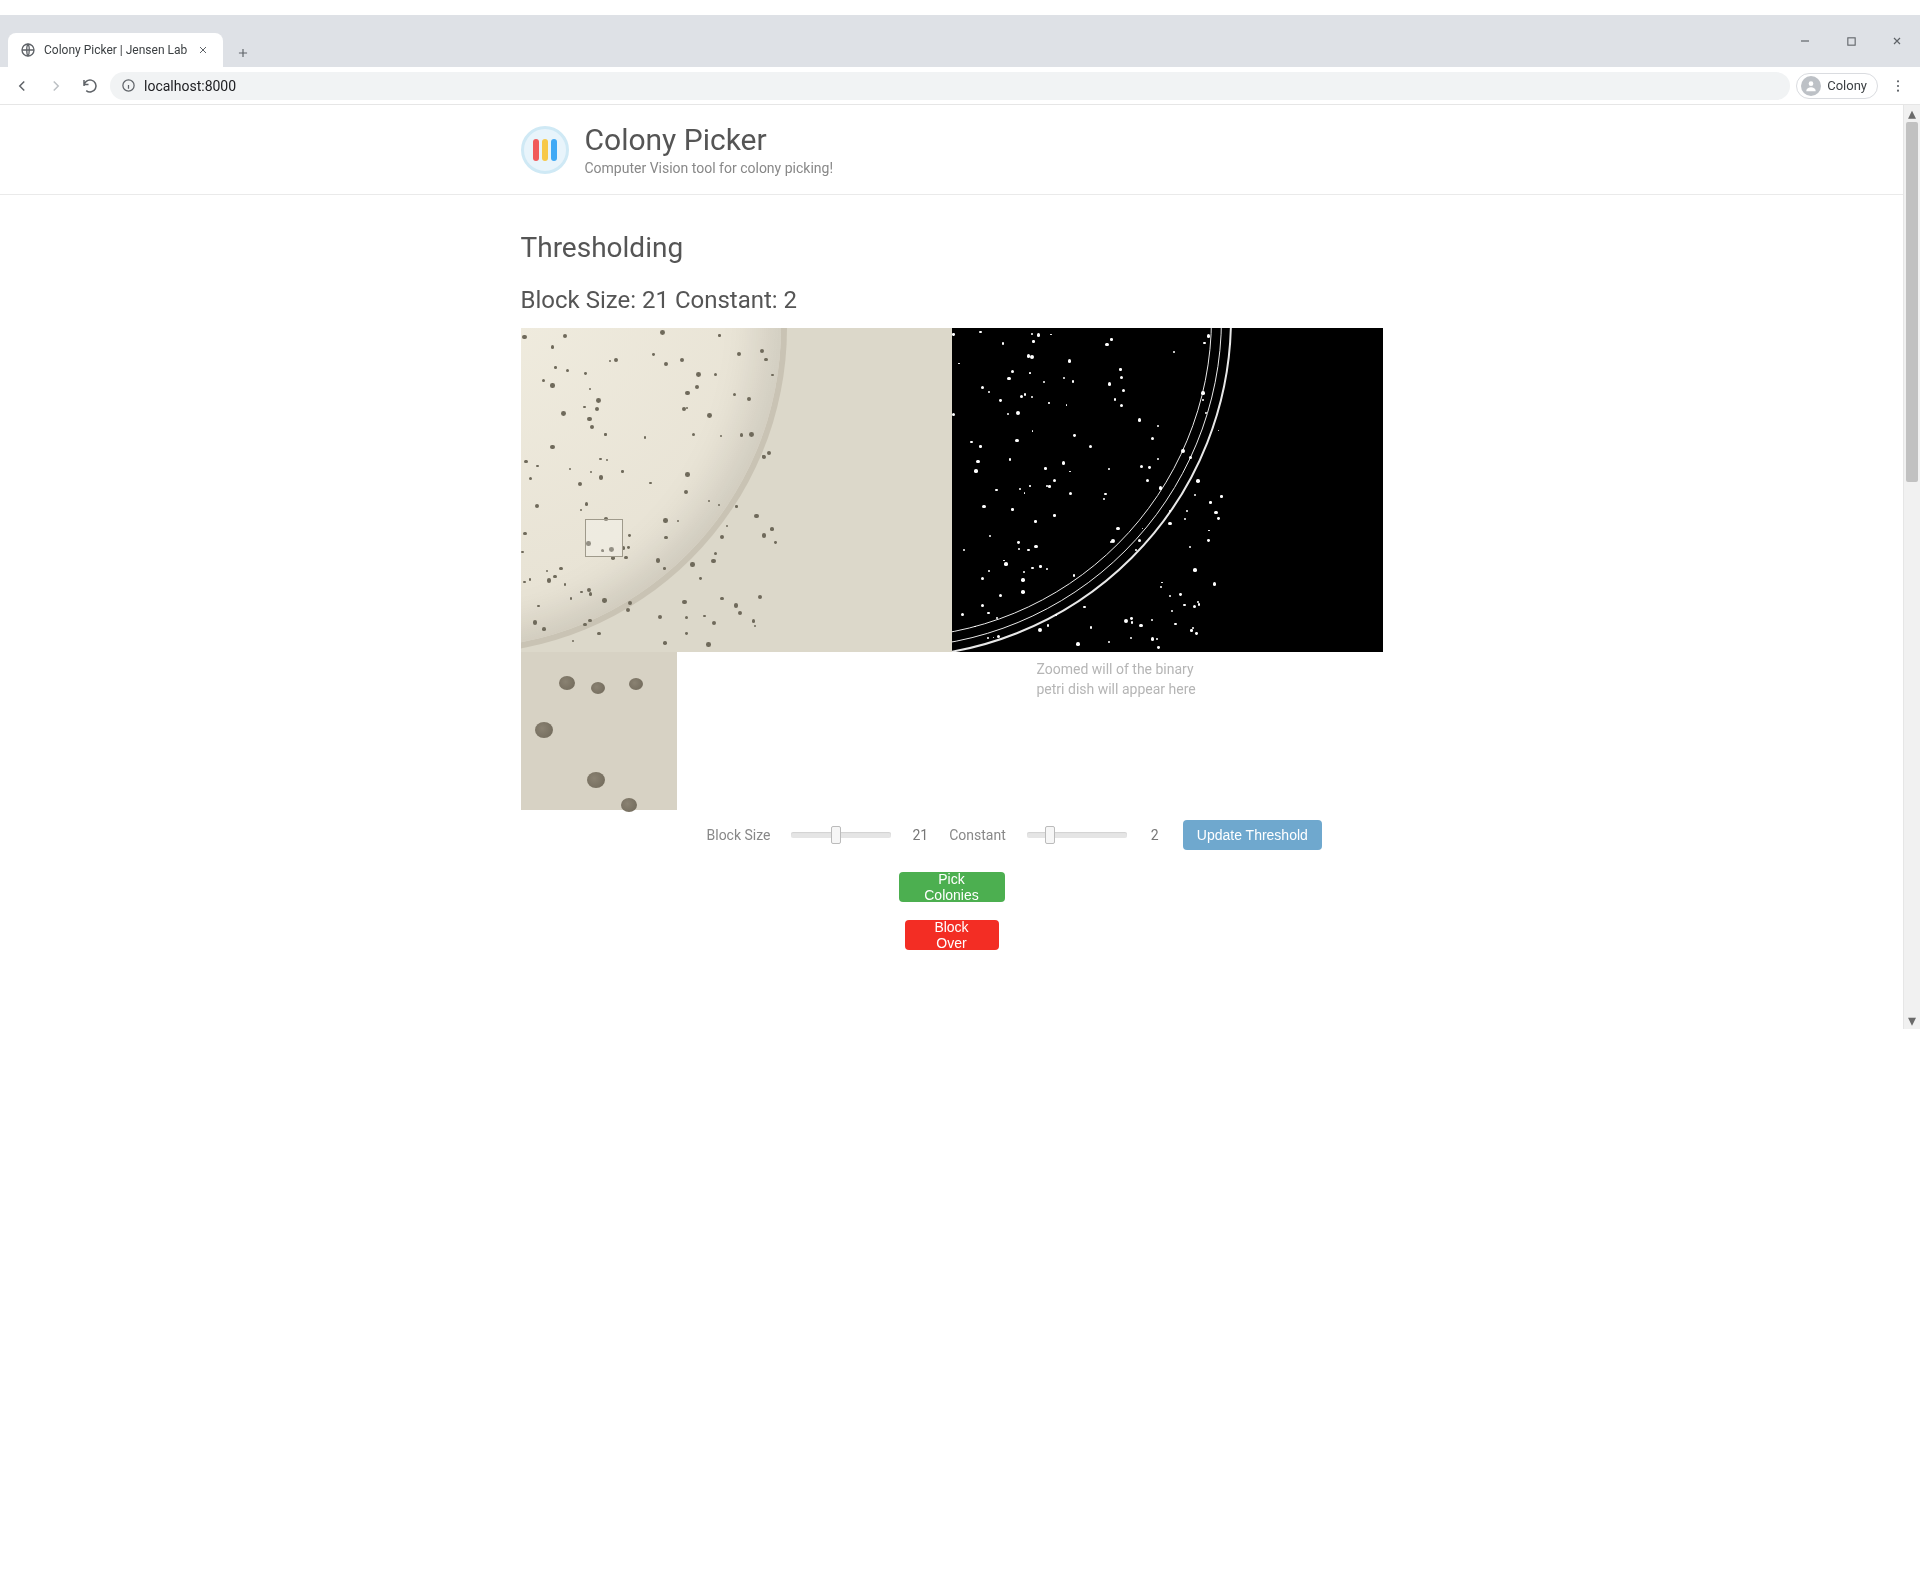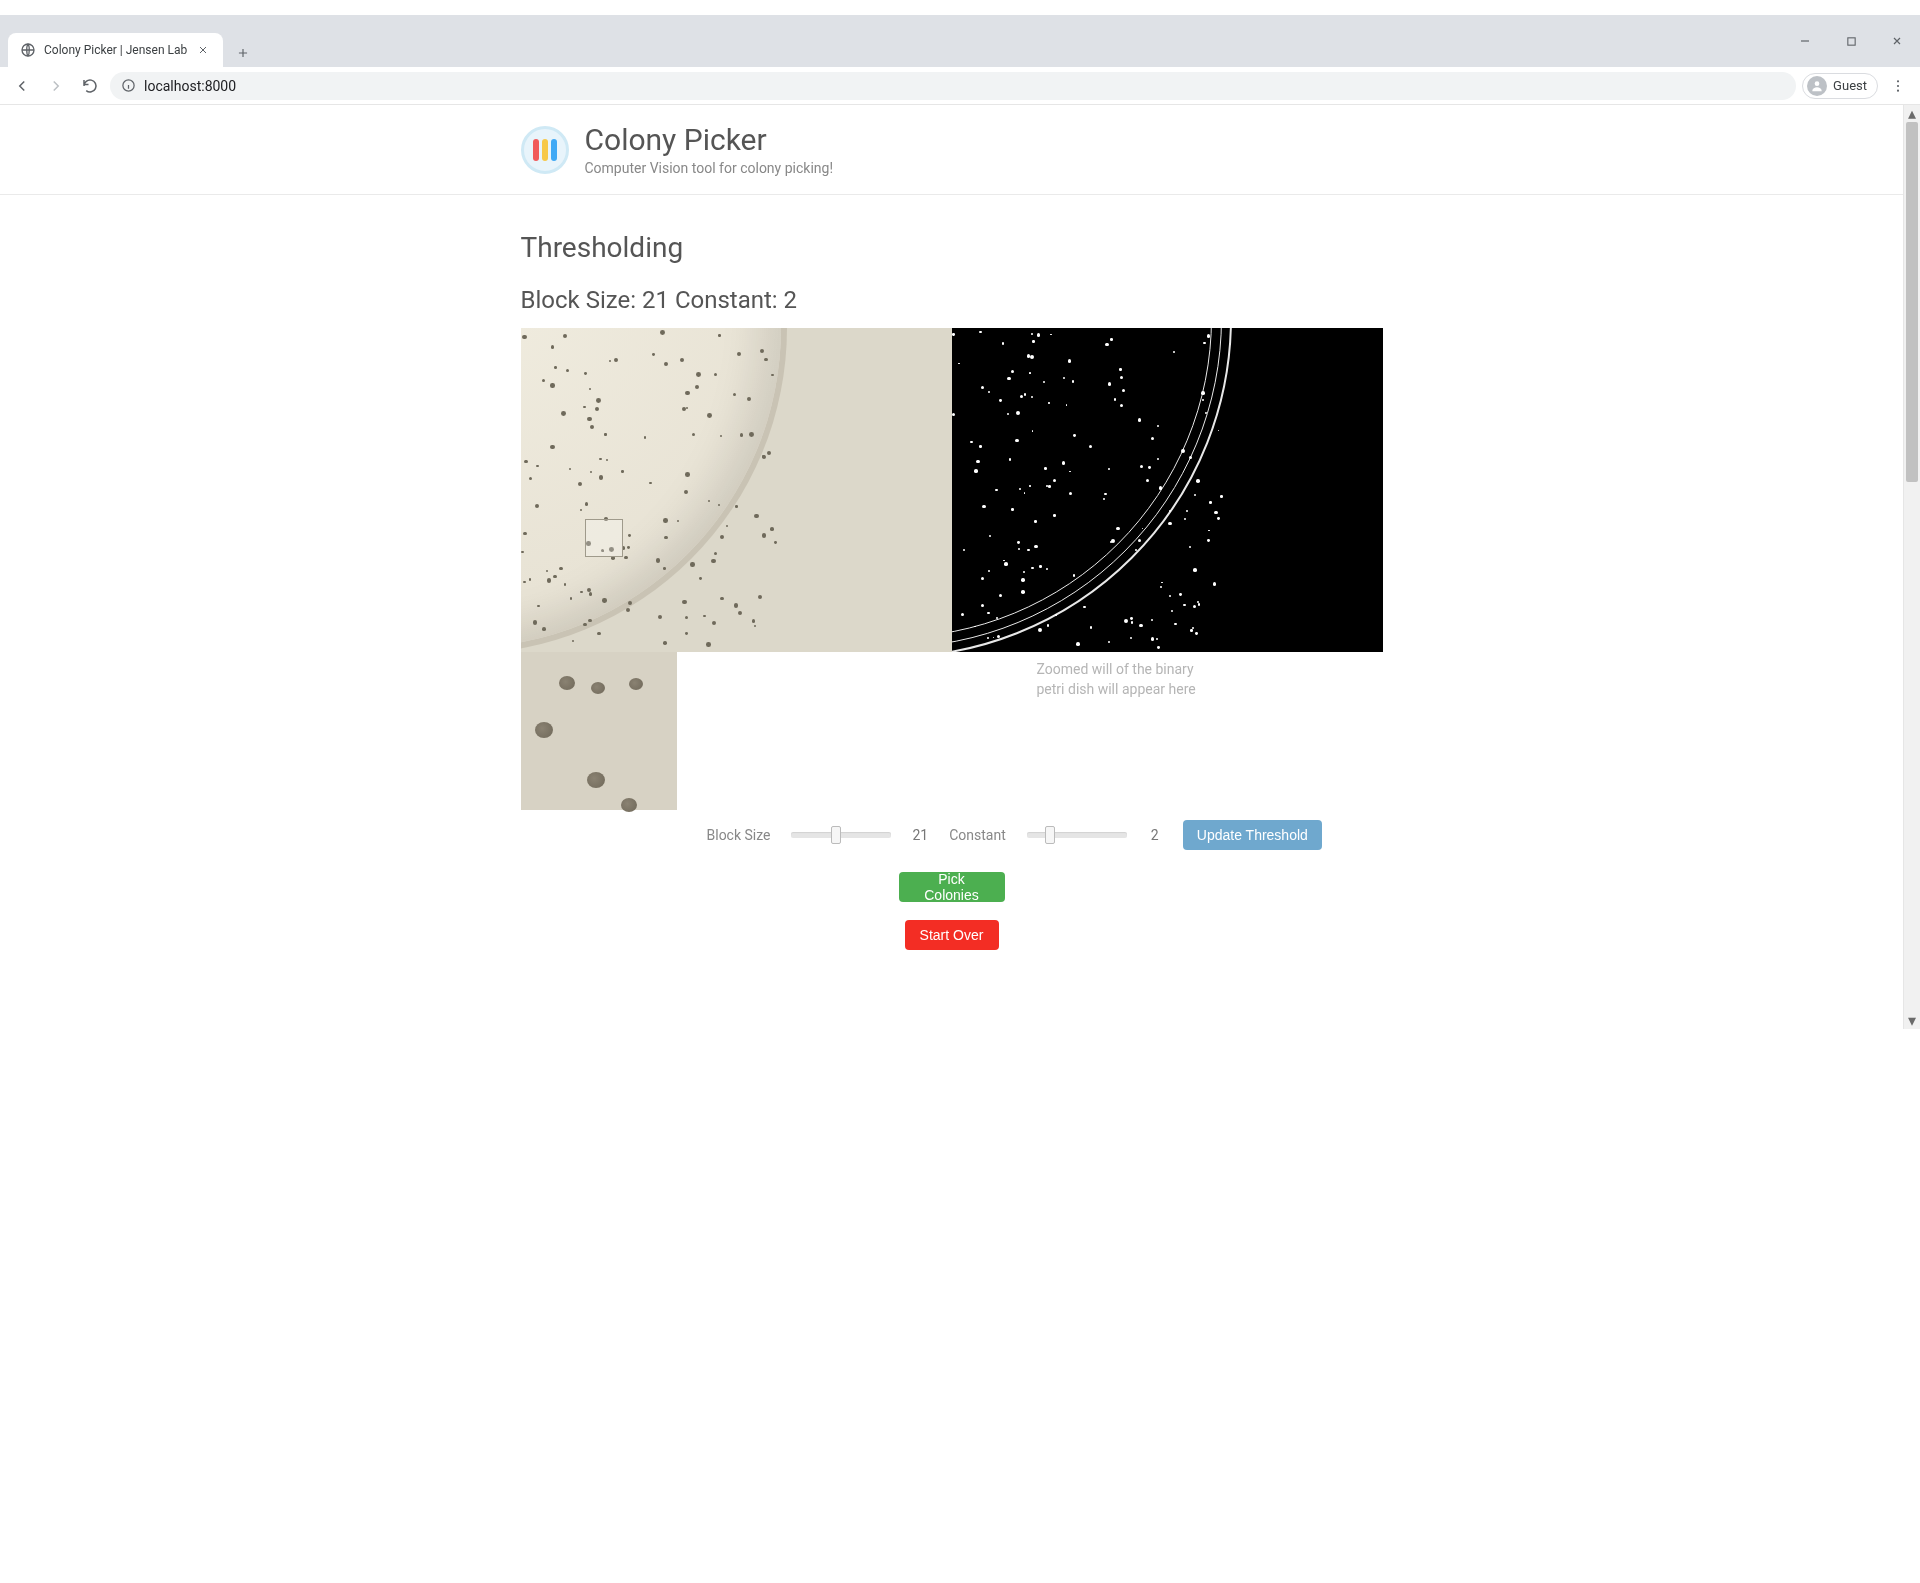--- a/index.html
+++ b/index.html
@@ -165,21 +165,21 @@
       </span>
       <span>localhost:8000</span>
     </div>
     <div class="guest-chip">
       <span class="avatar">
         <svg viewBox="0 0 24 24" width="14" height="14" fill="#fff">
             <circle cx="12" cy="8" r="4"></circle>
             <path d="M4 20c0-4 4-6 8-6s8 2 8 6v1H4z"></path>
           </svg>
       </span>
-      <span>Guest</span>
+      <span>Colony</span>
     </div>
     <div class="menu-dots">
       <svg viewBox="0 0 24 24" width="16" height="16" fill="#5f6368">
           <circle cx="12" cy="5" r="1.6"></circle>
           <circle cx="12" cy="12" r="1.6"></circle>
           <circle cx="12" cy="19" r="1.6"></circle>
         </svg>
     </div>
   </div>
 
@@ -536,21 +536,21 @@
                 </span>
             </span>
             <span class="val">2</span>
             <button class="btn btn-blue">Update Threshold</button>
           </div>
 
           <div class="btn-row">
               <button class="btn btn-green">Pick Colonies</button>
             </div>
           <div class="btn-row">
-              <button class="btn btn-red">Start Over</button>
+              <button class="btn btn-red">Block Over</button>
             </div>
         </div>
 
 
       </div>
     </div>
 
     <div class="vscrollbar">
       <div class="vscroll-arrow top">▴</div>
       <div class="vscroll-thumb" style="top:17px;"></div>

